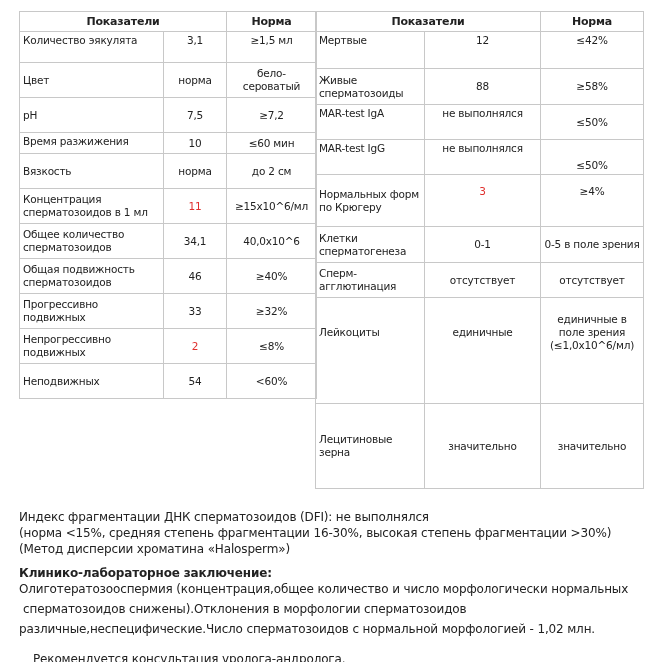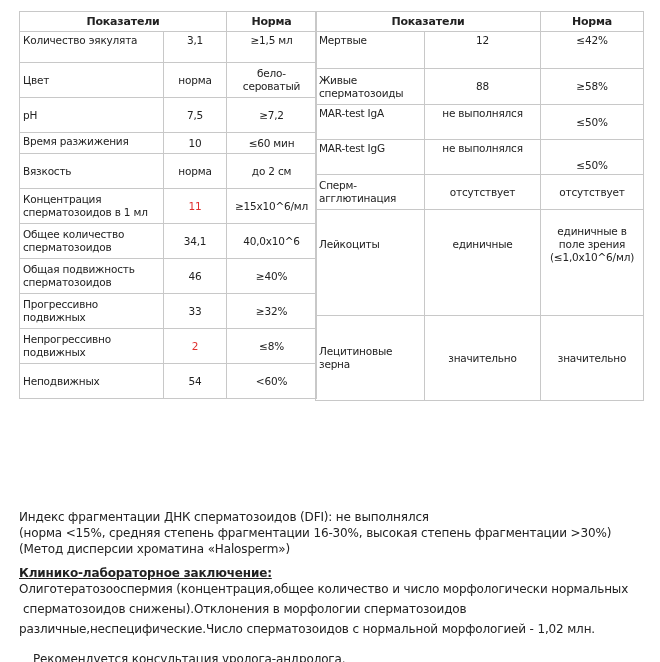--- a/index.html
+++ b/index.html
@@ -24,21 +24,21 @@
   #left-table { left: 19px; top: 11px; width: 297px; }
   #right-table { left: 315px; top: 11px; width: 328px; }
 
   .notes {
     position: absolute; left: 19px; top: 509px; width: 630px;
     font-size: 12px; line-height: 16px; color: #222; letter-spacing: -0.15px;
   }
   .notes p { margin: 0; }
   .conclusion { position: absolute; left: 19px; top: 565px; width: 635px;
     font-size: 12px; line-height: 16px; color: #222; letter-spacing: -0.15px; }
-  .conclusion .title { font-weight: bold; text-decoration: underline; }
+  .conclusion .title { font-weight: bold; }
 </style>
 </head>
 <body>
 
 <table id="left-table">
   <colgroup>
       <col style="width:144px">
       <col style="width:63px">
       <col style="width:90px">
     </colgroup>
@@ -129,20 +129,30 @@
   <tr style="height:35px">
     <td class="name top">MAR-test IgA</td>
     <td class="val top">не выполнялся</td>
     <td class="val">≤50%</td>
   </tr>
   <tr style="height:35px">
     <td class="name top">MAR-test IgG</td>
     <td class="val top">не выполнялся</td>
     <td class="val" style="vertical-align:bottom">≤50%</td>
   </tr>
+  <tr style="height:52px">
+    <td class="name">Нормальных форм по Крюгеру</td>
+    <td class="val top red" style="padding-top:10px">3</td>
+    <td class="val top" style="padding-top:10px">≥4%</td>
+  </tr>
+  <tr style="height:36px">
+    <td class="name">Клетки сперматогенеза</td>
+    <td class="val">0-1</td>
+    <td class="val">0-5 в поле зрения</td>
+  </tr>
   <tr style="height:35px">
     <td class="name">Сперм-агглютинация</td>
     <td class="val">отсутствует</td>
     <td class="val">отсутствует</td>
   </tr>
   <tr style="height:106px">
     <td class="name top" style="padding-top:28px">Лейкоциты</td>
     <td class="val top" style="padding-top:28px">единичные</td>
     <td class="val top" style="padding-top:15px">единичные в поле зрения (≤1,0x10^6/мл)</td>
   </tr>

